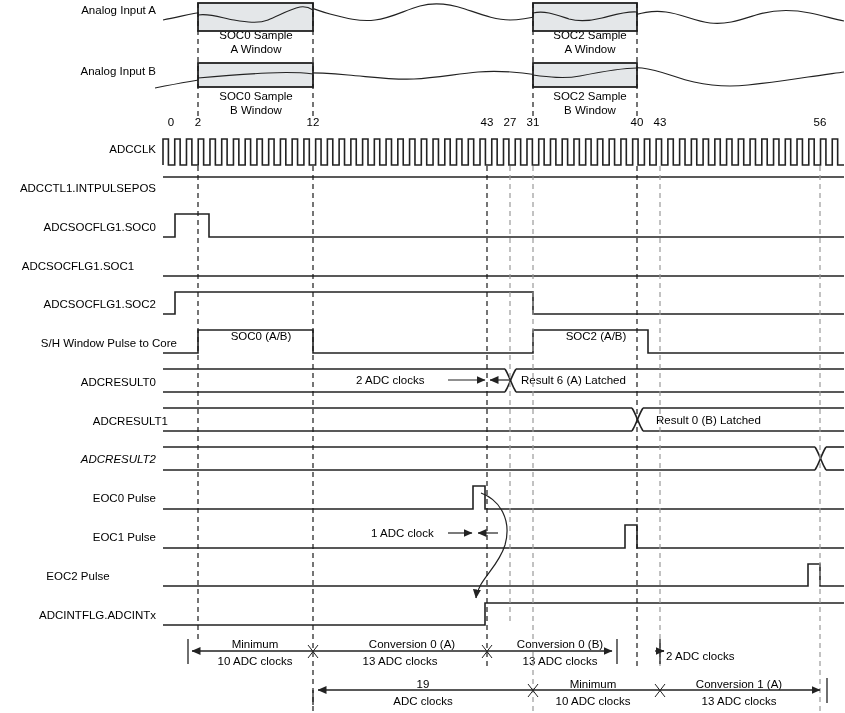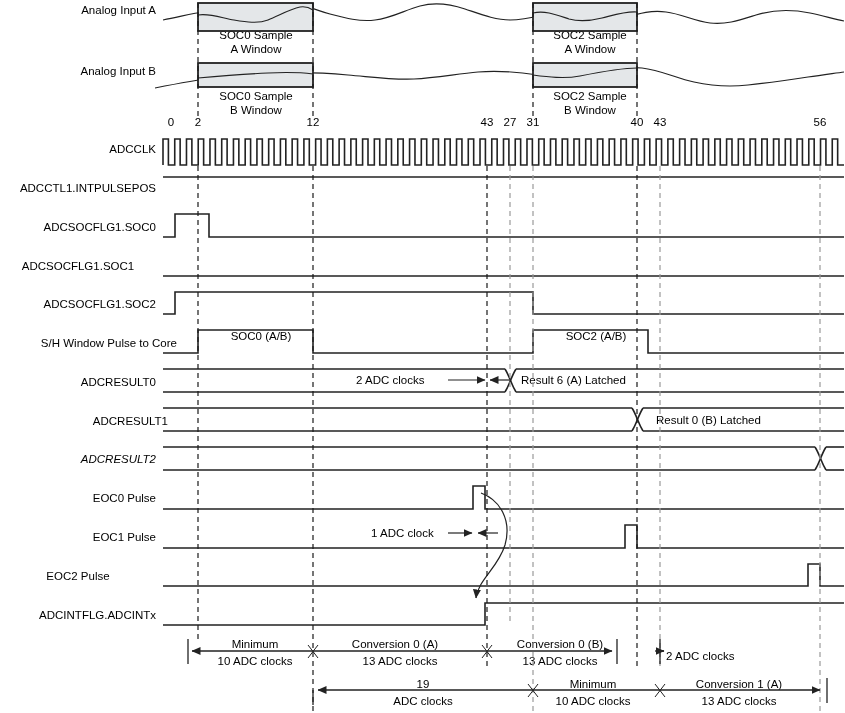--- a/index.html
+++ b/index.html
@@ -58,21 +58,21 @@
   <div class="lbl c" style="left:206px;top:330px;width:110px;">SOC0 (A/B)</div>
   <div class="lbl c" style="left:541px;top:330px;width:110px;">SOC2 (A/B)</div>
   <div class="lbl" style="left:356px;top:374px;">2 ADC clocks</div>
   <div class="lbl" style="left:521px;top:374px;">Result 6 (A) Latched</div>
   <div class="lbl" style="left:656px;top:414px;">Result 0 (B) Latched</div>
   <div class="lbl" style="left:371px;top:527px;">1 ADC clock</div>
 
   <div class="lbl c" style="left:196px;top:638px;width:118px;">Minimum</div>
   <div class="lbl c" style="left:196px;top:655px;width:118px;">10 ADC clocks</div>
 
-  <div class="lbl c" style="left:325px;top:638px;width:140px;">Conversion 0 (A)</div>
+  <div class="lbl c" style="left:342px;top:638px;width:140px;">Conversion 0 (A)</div>
   <div class="lbl c" style="left:330px;top:655px;width:140px;">13 ADC clocks</div>
 
   <div class="lbl c" style="left:490px;top:638px;width:140px;">Conversion 0 (B)</div>
   <div class="lbl c" style="left:490px;top:655px;width:140px;">13 ADC clocks</div>
 
   <div class="lbl" style="left:666px;top:650px;">2 ADC clocks</div>
 
   <div class="lbl c" style="left:330px;top:678px;width:186px;">19</div>
   <div class="lbl c" style="left:330px;top:695px;width:186px;">ADC clocks</div>
 

